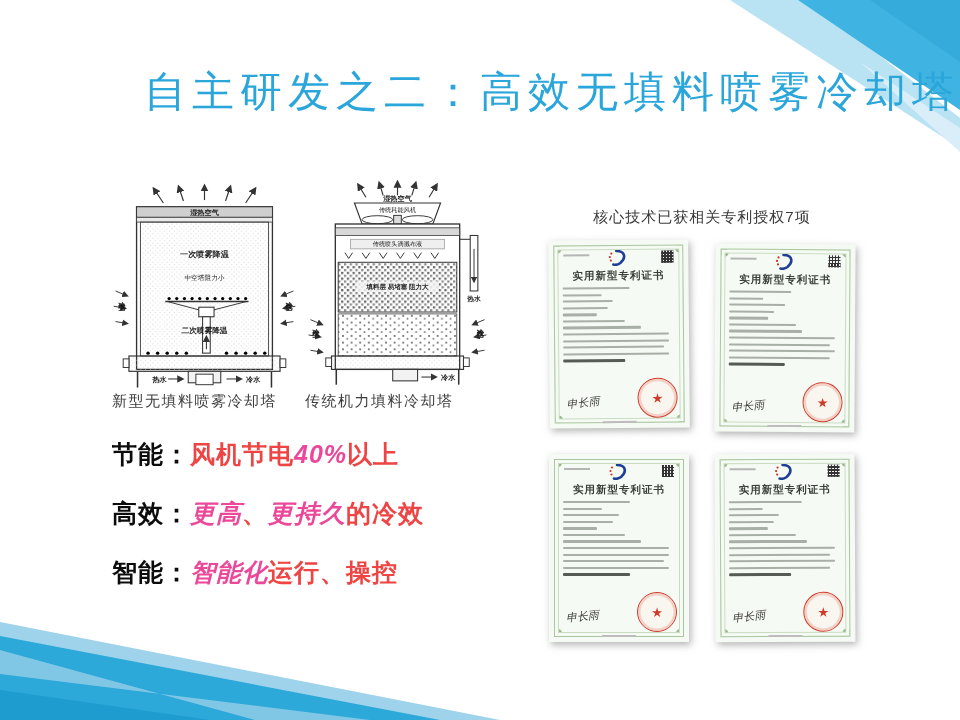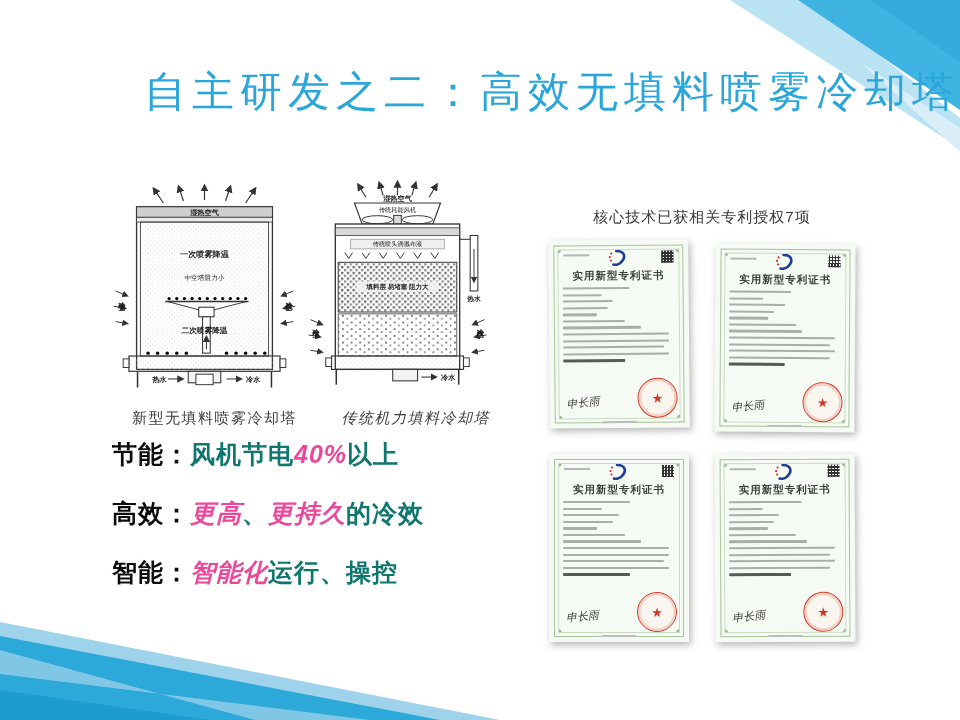--- a/index.html
+++ b/index.html
@@ -14,31 +14,31 @@
   
   .slide-title {
     position:absolute; top:64px; left:0; width:100%; text-align:right;
     font-family:"Liberation Serif","DejaVu Serif",serif;
     font-size:42px; letter-spacing:6px; color:#2ba6db; font-weight:400;
     white-space:nowrap;
   }
   
   .diagrams { position:absolute; left:112px; top:180px; display:flex; gap:8px; }
   svg.tower { width:185px; height:220px; display:block; }
-  .caption { position:absolute; top:409px; width:185px; text-align:right;
+  .caption { position:absolute; top:392px; width:185px; text-align:left;
     font-size:15px; color:#3d3d3d; letter-spacing:1.5px; white-space:nowrap; }
   .caption.left  { left:112px; }
-  .caption.right { left:305px;font-style:italic; }
+  .caption.right { left:305px; }
   
   .features { position:absolute; left:112px; top:438px; width:430px; }
   .feature-line { font-size:25px; color:#161616; font-weight:600;
     margin-bottom:26px; white-space:nowrap; letter-spacing:1px; }
   .feature-label { font-weight:800; color:#0c0c0c; }
   .seg-r { color:#ec4899; font-weight:800;font-style:italic; }
-  .seg-k { color:#0f766e; }
+  .seg-k { color:#ef4444; }
   
   .patents { position:absolute; left:544px; top:188px; width:316px;margin-top:20px; }
   .patents-heading { text-align:center; font-size:15px; color:#3a3a3a;
     letter-spacing:1px; margin-bottom:13px; white-space:nowrap; }
   .cert-grid { display:grid; grid-template-columns:repeat(2,140px);
     column-gap:20px; row-gap:10px; justify-content:center;gap:26px; }
   .cert { position:relative; width:140px; height:188px; background:#f6faf4;
     box-shadow:2px 3px 7px rgba(110,110,110,.5); }
   .cert:nth-child(1){ transform:rotate(-.5deg); }
   .cert:nth-child(2){ transform:rotate(.4deg) translateY(4px); }

